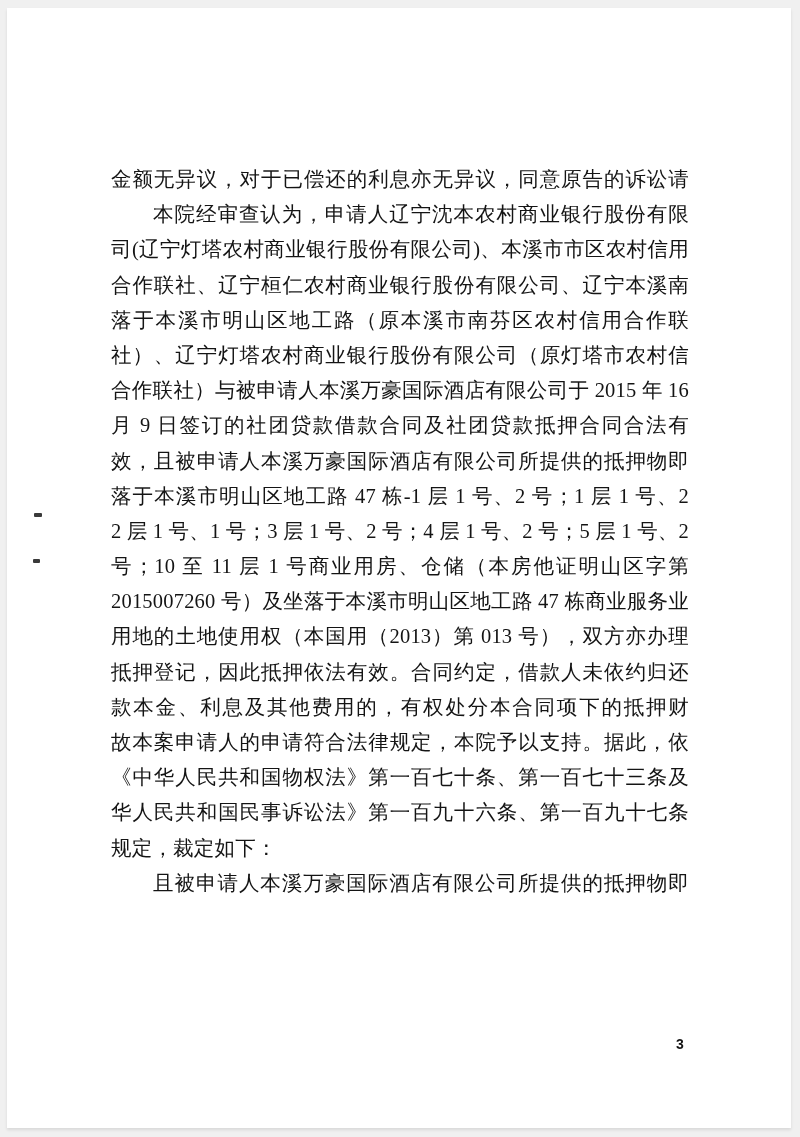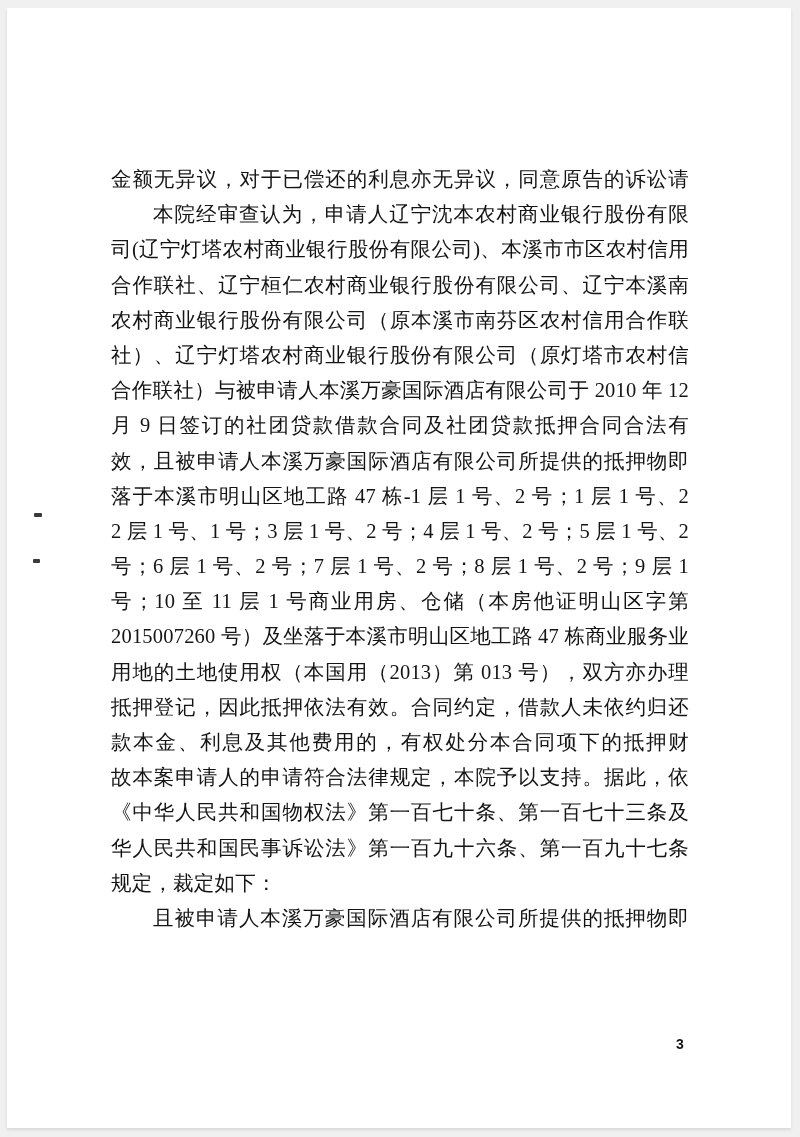--- a/index.html
+++ b/index.html
@@ -78,28 +78,27 @@
 
     <span class="scan-mark m1"></span>
     <span class="scan-mark m2"></span>
 
     <div class="textblock" id="textblock">
 
     <div class="line">金额无异议，对于已偿还的利息亦无异议，同意原告的诉讼请求。</div>
         <div class="line indent">本院经审查认为，申请人辽宁沈本农村商业银行股份有限公</div>
         <div class="line">司(辽宁灯塔农村商业银行股份有限公司)、本溪市市区农村信用</div>
         <div class="line">合作联社、辽宁桓仁农村商业银行股份有限公司、辽宁本溪南芬</div>
-        <div class="line">农村商业银行股份有限公司（原本溪市南芬区农村信用合作联</div>
+        <div class="line">落于本溪市明山区地工路（原本溪市南芬区农村信用合作联</div>
         <div class="line">社）、辽宁灯塔农村商业银行股份有限公司（原灯塔市农村信用</div>
-        <div class="line">合作联社）与被申请人本溪万豪国际酒店有限公司于 2010 年 12</div>
+        <div class="line">合作联社）与被申请人本溪万豪国际酒店有限公司于 2015 年 16</div>
         <div class="line">月 9 日签订的社团贷款借款合同及社团贷款抵押合同合法有</div>
         <div class="line">效，且被申请人本溪万豪国际酒店有限公司所提供的抵押物即坐</div>
         <div class="line">落于本溪市明山区地工路 47 栋-1 层 1 号、2 号；1 层 1 号、2 号；</div>
         <div class="line">2 层 1 号、1 号；3 层 1 号、2 号；4 层 1 号、2 号；5 层 1 号、2</div>
-        <div class="line">号；6 层 1 号、2 号；7 层 1 号、2 号；8 层 1 号、2 号；9 层 1</div>
         <div class="line">号；10 至 11 层 1 号商业用房、仓储（本房他证明山区字第</div>
         <div class="line">2015007260 号）及坐落于本溪市明山区地工路 47 栋商业服务业</div>
         <div class="line">用地的土地使用权（本国用（2013）第 013 号），双方亦办理了</div>
         <div class="line">抵押登记，因此抵押依法有效。合同约定，借款人未依约归还借</div>
         <div class="line">款本金、利息及其他费用的，有权处分本合同项下的抵押财产。</div>
         <div class="line">故本案申请人的申请符合法律规定，本院予以支持。据此，依照</div>
         <div class="line">《中华人民共和国物权法》第一百七十条、第一百七十三条及《中</div>
         <div class="line">华人民共和国民事诉讼法》第一百九十六条、第一百九十七条之</div>
         <div class="line noj">规定，裁定如下：</div>
         <div class="line indent">且被申请人本溪万豪国际酒店有限公司所提供的抵押物即坐</div>

